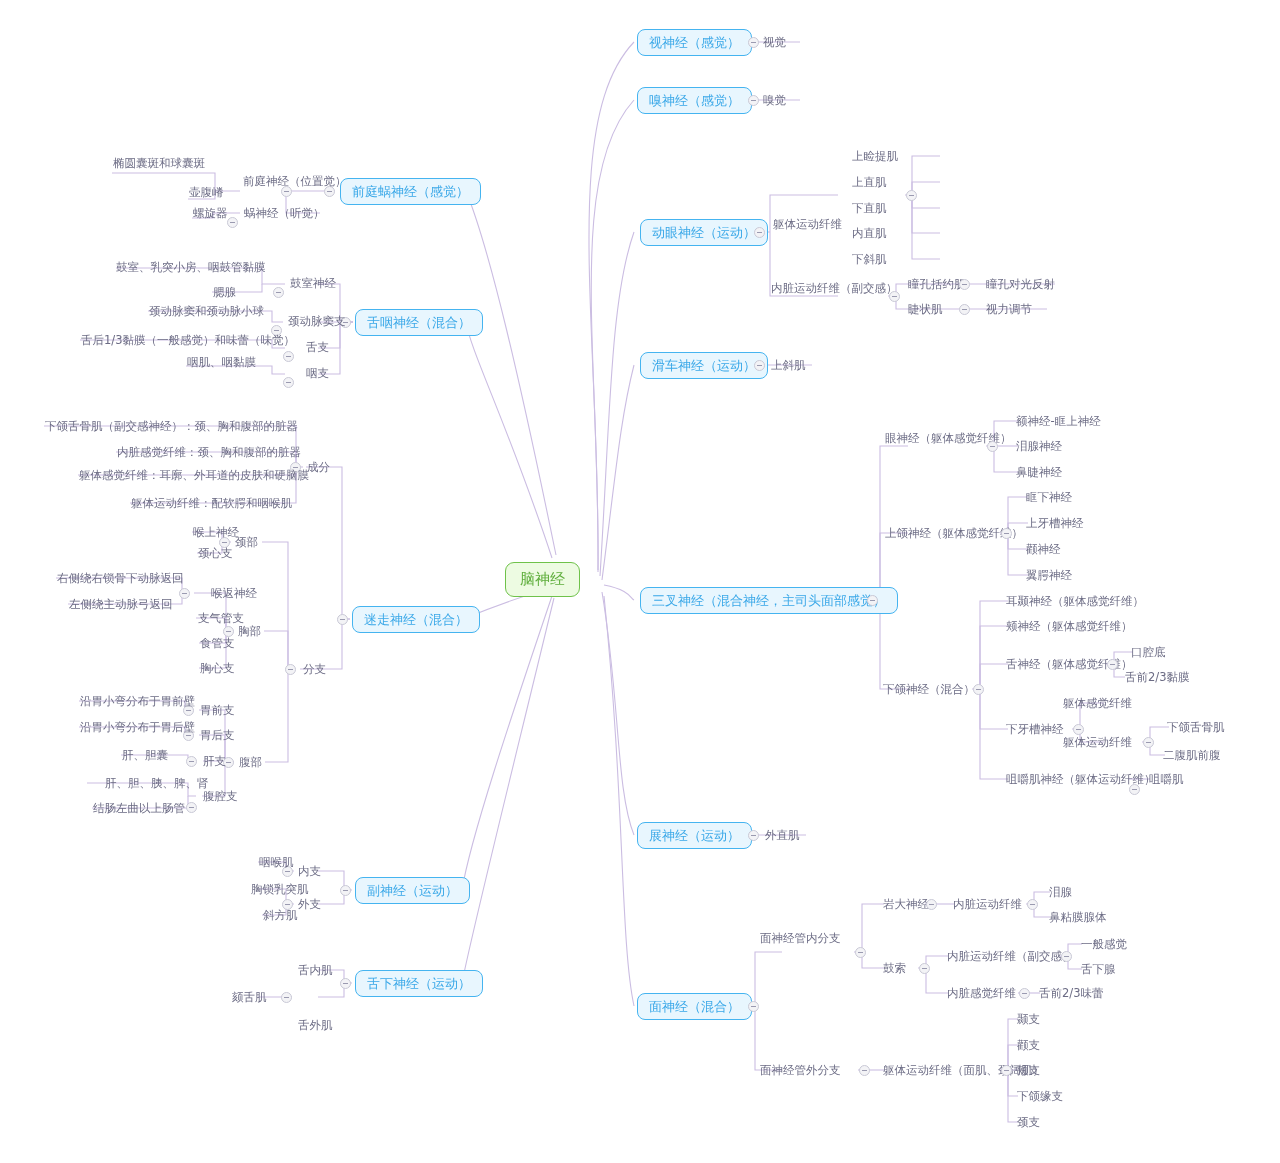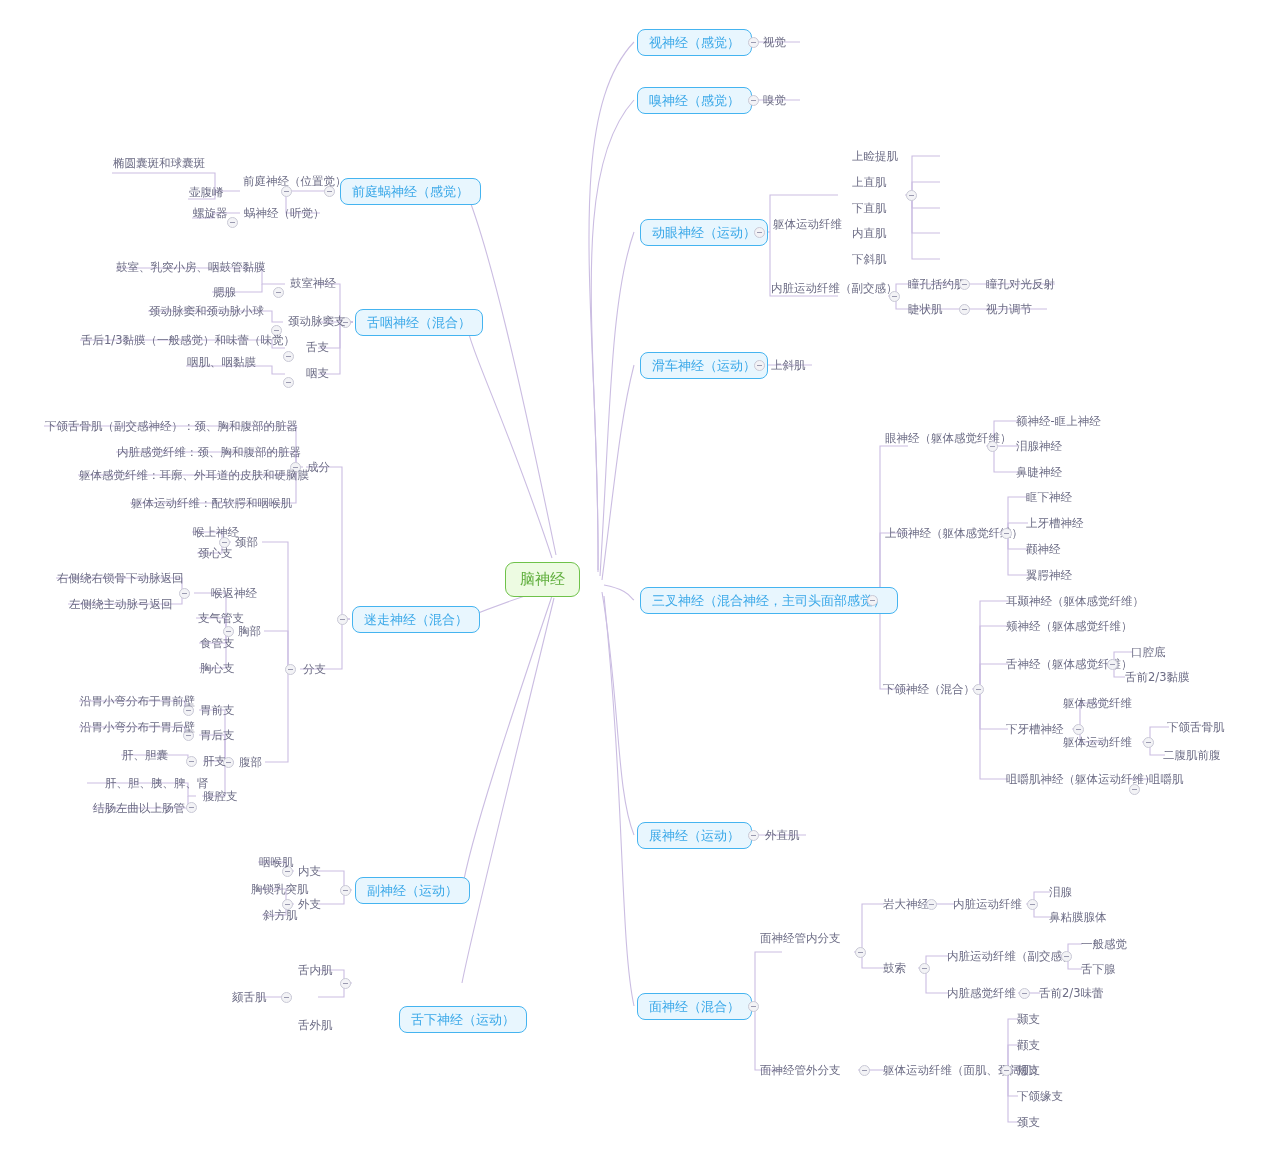--- a/index.html
+++ b/index.html
@@ -349,21 +349,21 @@
   <div class="node n-l1" style="left:355px; top:877px;">副神经（运动）</div>
   <div class="toggle" style="left:340px; top:885px;"></div>
   <div class="node n-txt" style="left:295px; top:864px;">内支</div>
   <div class="toggle" style="left:282px; top:866px;"></div>
   <div class="node n-txt" style="left:256px; top:855px;">咽喉肌</div>
   <div class="node n-txt" style="left:295px; top:897px;">外支</div>
   <div class="toggle" style="left:282px; top:899px;"></div>
   <div class="node n-txt" style="left:248px; top:882px;">胸锁乳突肌</div>
   <div class="node n-txt" style="left:260px; top:908px;">斜方肌</div>
 
-  <div class="node n-l1" style="left:355px; top:1006px;margin-left:44px;">舌下神经（运动）</div>
+  <div class="node n-l1" style="left:355px; top:970px;">舌下神经（运动）</div>
   <div class="toggle" style="left:340px; top:978px;"></div>
   <div class="node n-txt" style="left:295px; top:963px;">舌内肌</div>
   <div class="node n-txt" style="left:295px; top:990px;margin-top:28px;">舌外肌</div>
   <div class="toggle" style="left:281px; top:992px;"></div>
   <div class="node n-txt" style="left:229px; top:990px;">颏舌肌</div>
 
   <div class="node n-l1" style="left:637px; top:993px;">面神经（混合）</div>
   <div class="toggle" style="left:748px; top:1001px;"></div>
 
   <div class="node n-txt" style="left:757px; top:931px;">面神经管内分支</div>

